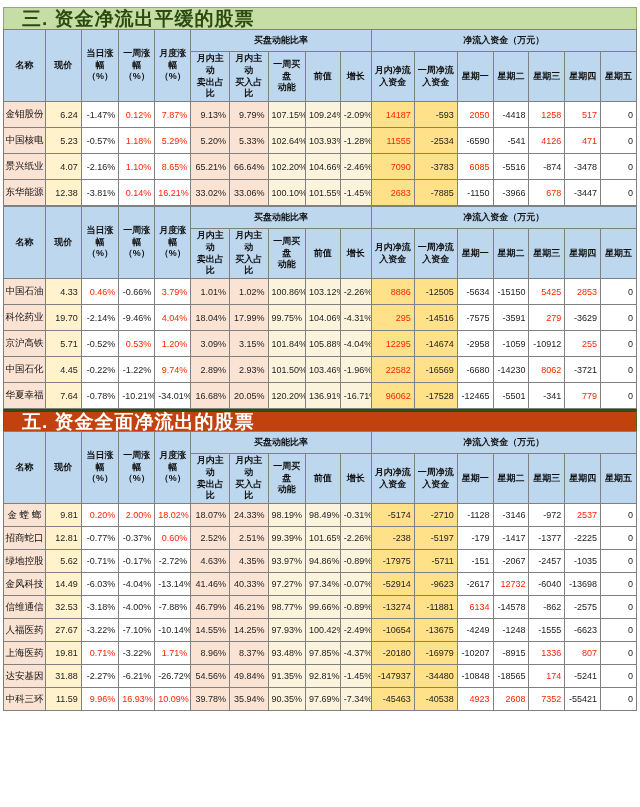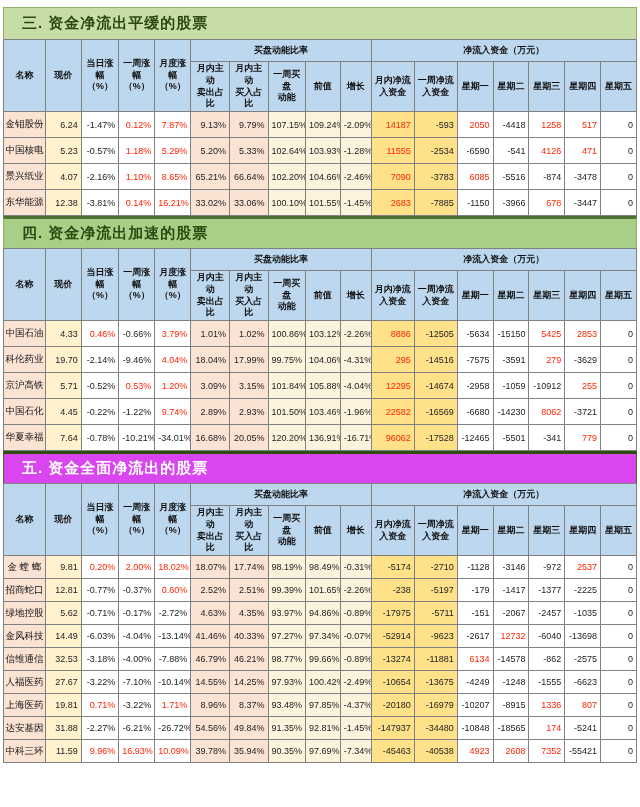--- a/index.html
+++ b/index.html
@@ -1,23 +1,23 @@
 <!DOCTYPE html>
 <html><head>
 <meta charset="utf-8">
 <style>
   html,body{margin:0;padding:0;background:#ffffff;}
   body{width:640px;font-family:"Liberation Sans","DejaVu Sans",sans-serif;-webkit-font-smoothing:antialiased;}
   .page{padding:7px 3px 0 3px;}
 
   
-  .bar{height:32px;display:flex;align-items:center;padding-left:18px;font-weight:bold;font-size:15px;letter-spacing:1px;box-sizing:border-box;}
+  .bar{height:22px;display:flex;align-items:center;padding-left:18px;font-weight:bold;font-size:19px;letter-spacing:1px;box-sizing:border-box;}
   .bar-1{background:#C6DDA6;color:#2B4A12;border:1px solid #8FAE6B;border-bottom:none;}
   .bar-2{background:#A9CE85;color:#2B4A12;border-top:3px solid #4E7030;border-left:1px solid #8FAE6B;border-right:1px solid #8FAE6B;}
-  .bar-3{background:#d946ef;color:#FFFFFF;border-top:3px solid #2E4E10;border-left:1px solid #46691F;border-right:1px solid #46691F;}
+  .bar-3{background:#c2410c;color:#FFFFFF;border-top:3px solid #2E4E10;border-left:1px solid #46691F;border-right:1px solid #46691F;}
 
   table{width:100%;border-collapse:collapse;table-layout:fixed;border:1px solid #5a5a5a;}
   th,td{border:1px solid #808080;box-sizing:border-box;overflow:hidden;}
 
   thead th{background:#BDD7EE;color:#111;font-weight:bold;font-size:9px;line-height:1.3;
            text-align:center;vertical-align:middle;white-space:pre-line;padding:1px 1px;margin-top:15px;}
   tr.h-top th{height:22px;}
   tr.h-sub th{height:50px;}
 
   td{font-size:9px;color:#222;padding:0 3px;text-align:right;white-space:nowrap;}
@@ -164,21 +164,20 @@
           <td class="c-gold">-7885</td>
           <td class="c-white">-1150</td>
           <td class="c-white">-3966</td>
           <td class="c-white pos">678</td>
           <td class="c-white">-3447</td>
           <td class="c-white">0</td>
         </tr>
       </tbody>
   </table>
 
-  <div class="bar bar-2">四. 资金净流出加速的股票</div>
   <table class="t-big">
     <colgroup>
       <col style="width:6.6%">
         <col style="width:5.7%">
         <col style="width:5.9%">
         <col style="width:5.7%">
         <col style="width:5.7%">
       <col style="width:6.1%">
         <col style="width:6.1%">
         <col style="width:5.9%">
@@ -379,21 +378,21 @@
       </tr>
     </thead>
     <tbody>
         <tr>
           <td class="c-pink c-name">金 螳 螂</td>
           <td class="c-yellow">9.81</td>
           <td class="c-white pos">0.20%</td>
           <td class="c-white pos">2.00%</td>
           <td class="c-white pos">18.02%</td>
           <td class="c-pink">18.07%</td>
-          <td class="c-pink">17.74%</td>
+          <td class="c-pink">24.33%</td>
           <td class="c-cream">98.19%</td>
           <td class="c-cream">98.49%</td>
           <td class="c-cream">-0.31%</td>
           <td class="c-gold">-5174</td>
           <td class="c-gold">-2710</td>
           <td class="c-white">-1128</td>
           <td class="c-white">-3146</td>
           <td class="c-white">-972</td>
           <td class="c-white pos">2537</td>
           <td class="c-white">0</td>

